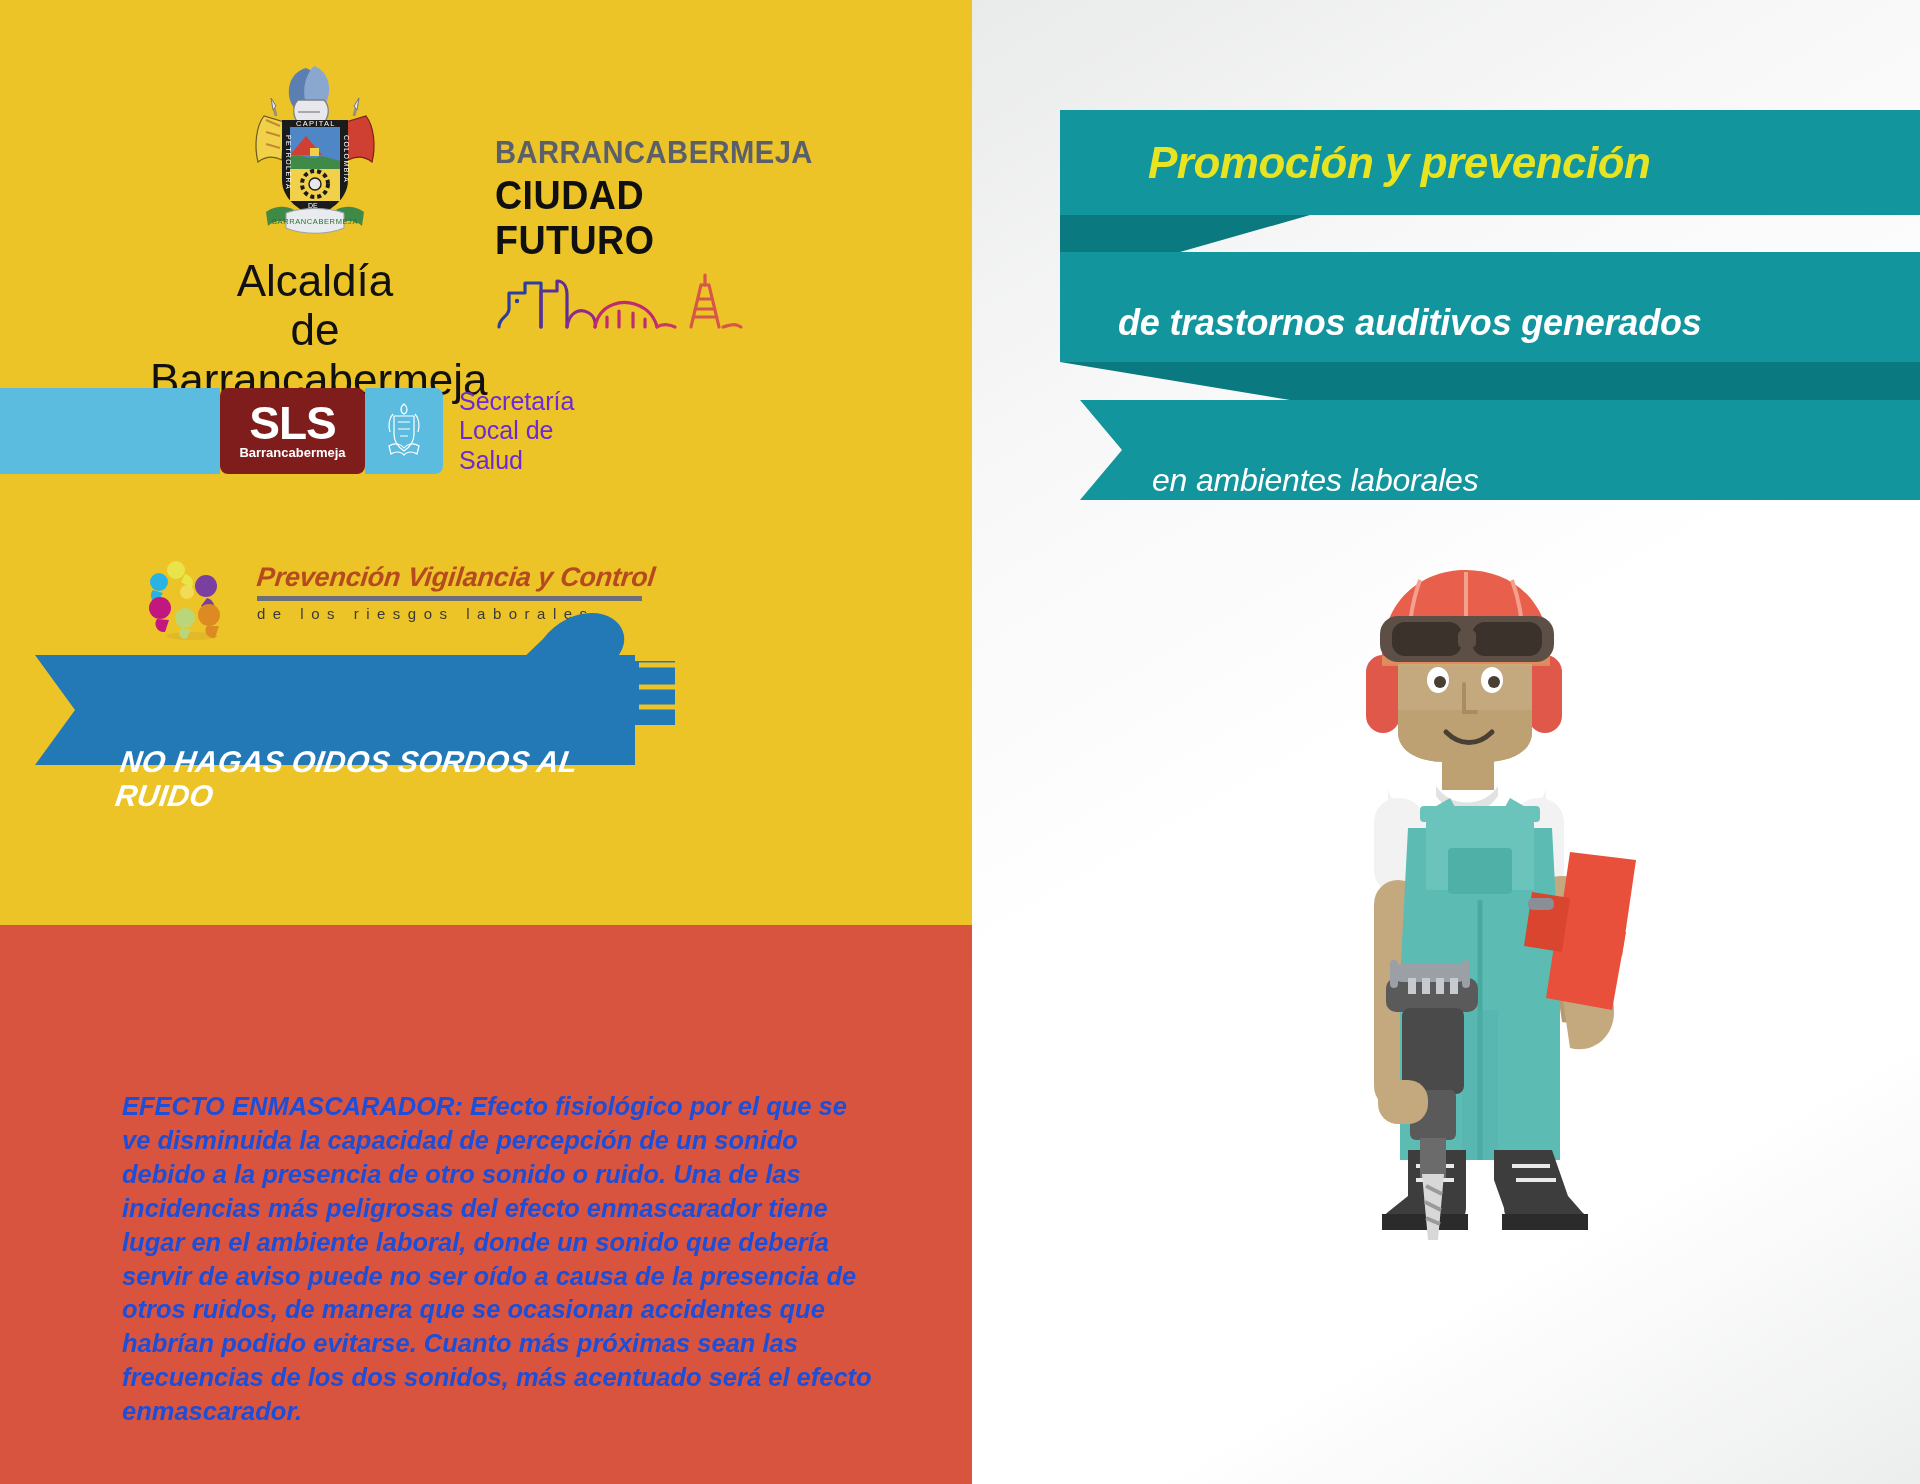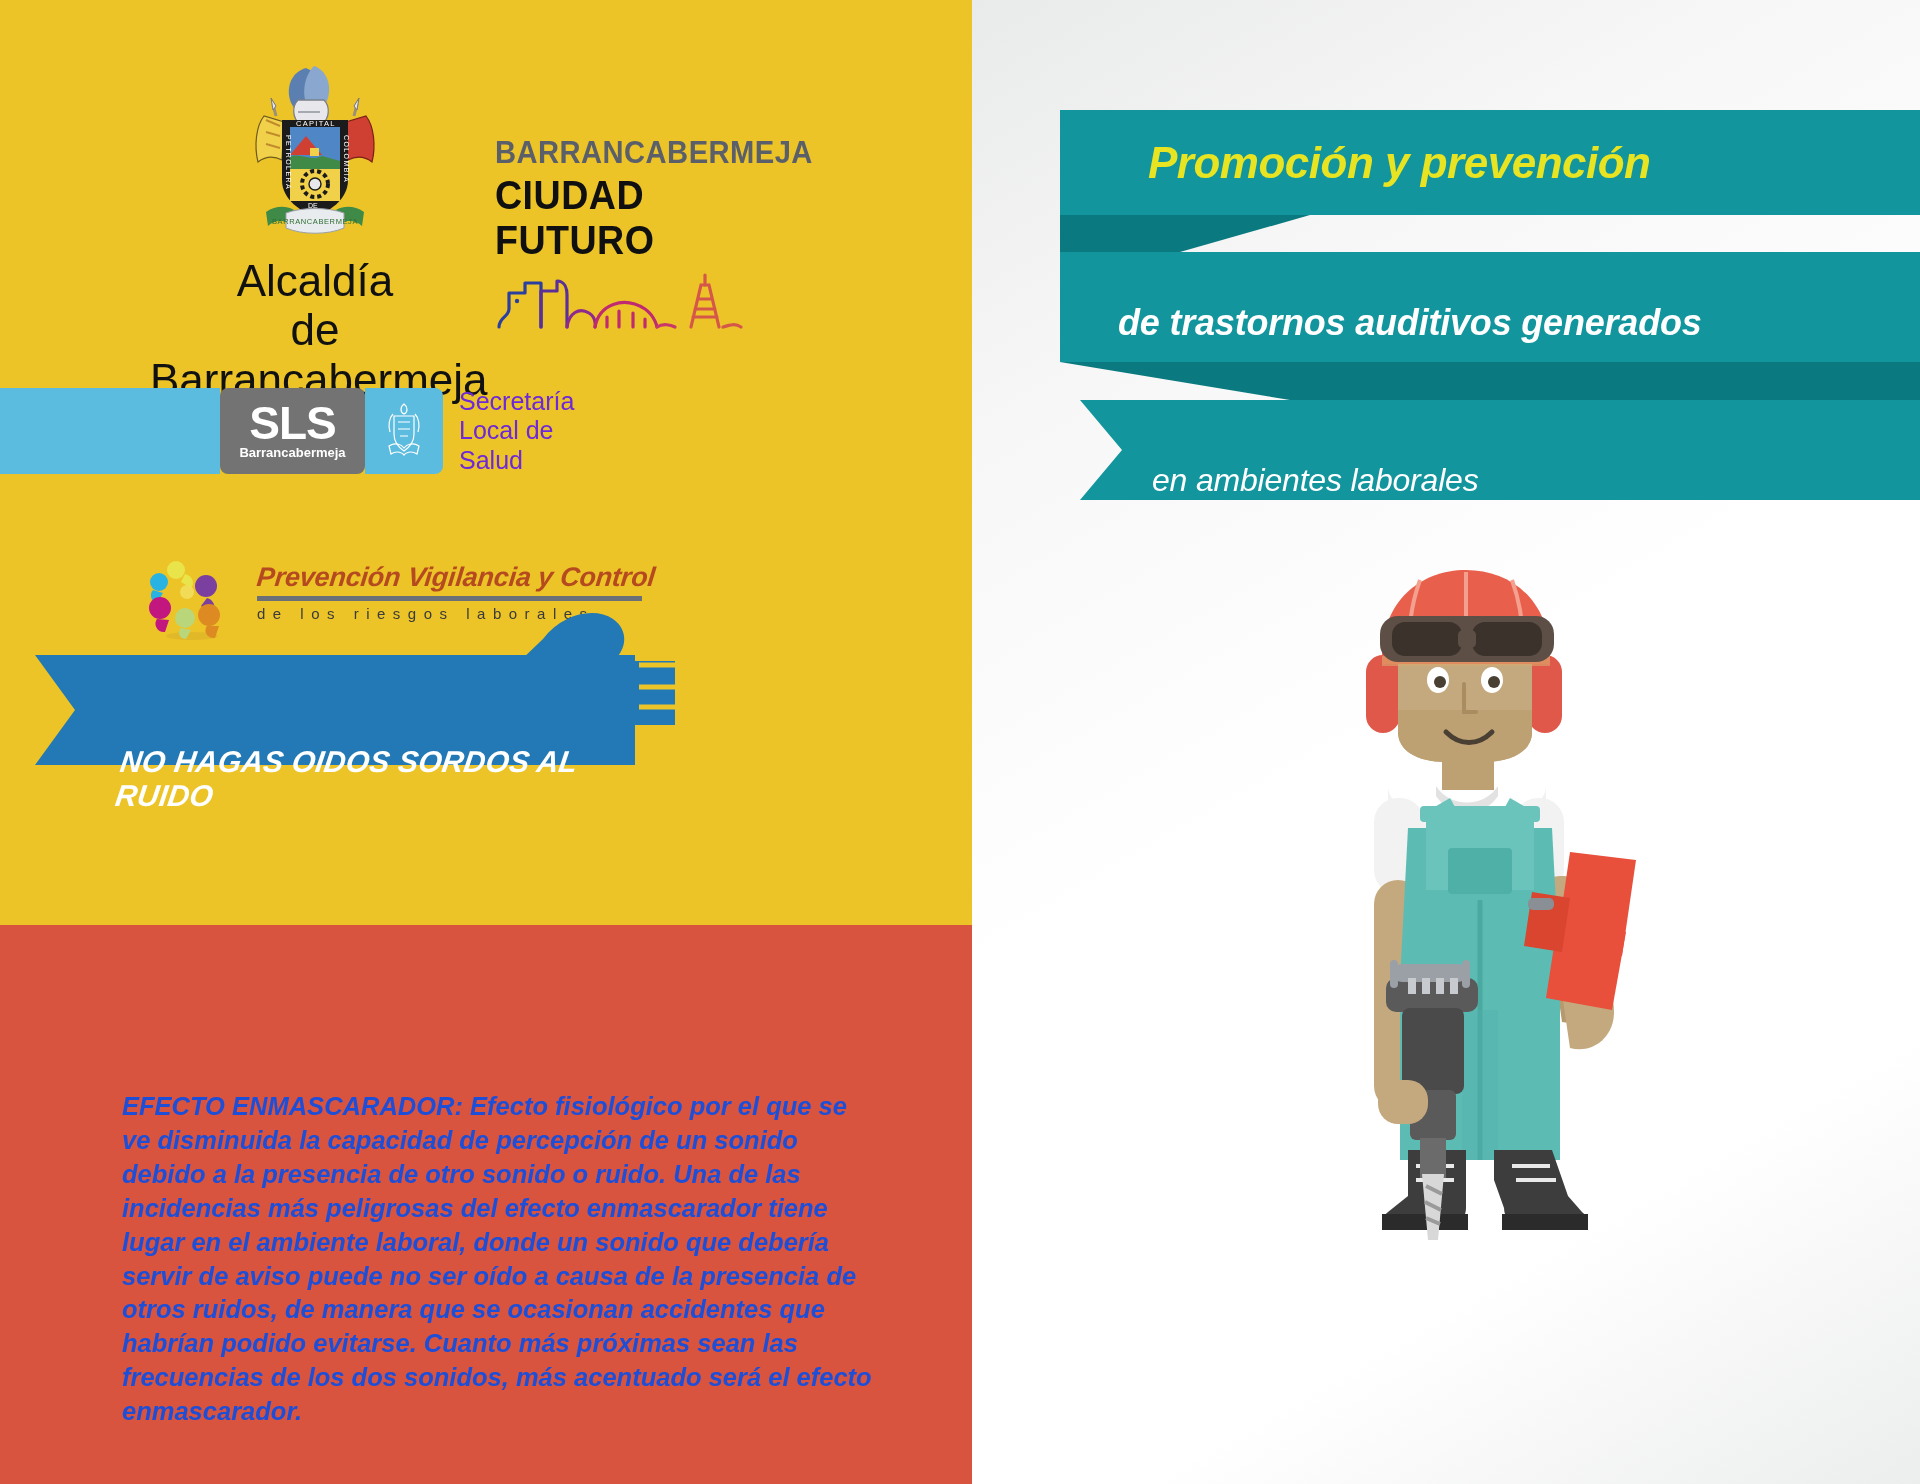--- a/index.html
+++ b/index.html
@@ -24,21 +24,21 @@
   .cf-block{position:absolute;left:495px;top:135px;width:300px;}
   .cf-l1{font-size:31px;letter-spacing:.5px;font-weight:700;color:#5a5f6a;font-family:"Liberation Sans",sans-serif;
           transform:scaleX(.94);transform-origin:left center;}
   .cf-l2{font-size:40px;letter-spacing:.5px;font-weight:700;color:#101010;margin-top:2px;
           transform:scaleX(.94);transform-origin:left center;}
   .cf-skyline{margin-top:10px;}
 
   
   .sls-wrap{position:absolute;left:0;top:388px;height:86px;display:flex;align-items:stretch;}
   .sls-lightL{width:220px;background:#5cbcdf;border-radius:0 0 0 0;}
-  .sls-dark{width:145px;background:#737373;display:flex;flex-direction:column;align-items:center;justify-content:center;
+  .sls-dark{width:145px;background:#7f1d1d;display:flex;flex-direction:column;align-items:center;justify-content:center;
             border-radius:8px;}
   .sls-dark .big{color:#fff;font-size:46px;font-weight:700;line-height:.92;letter-spacing:-1px;}
   .sls-dark .small{color:#fff;font-size:13px;font-weight:700;margin-top:1px;}
   .sls-lightR{width:78px;background:#5cbcdf;display:flex;align-items:center;justify-content:center;border-radius:0 8px 8px 0;}
   .sls-text{margin-left:16px;align-self:center;font-size:25px;font-weight:400;line-height:1.17;color:#6d28d9;}
 
   
   .pvc{position:absolute;left:145px;top:560px;width:520px;height:80px;}
   .pvc-balls{position:absolute;left:0;top:0;width:95px;height:80px;}
   .pvc-txt{position:absolute;left:112px;top:2px;width:400px;}

